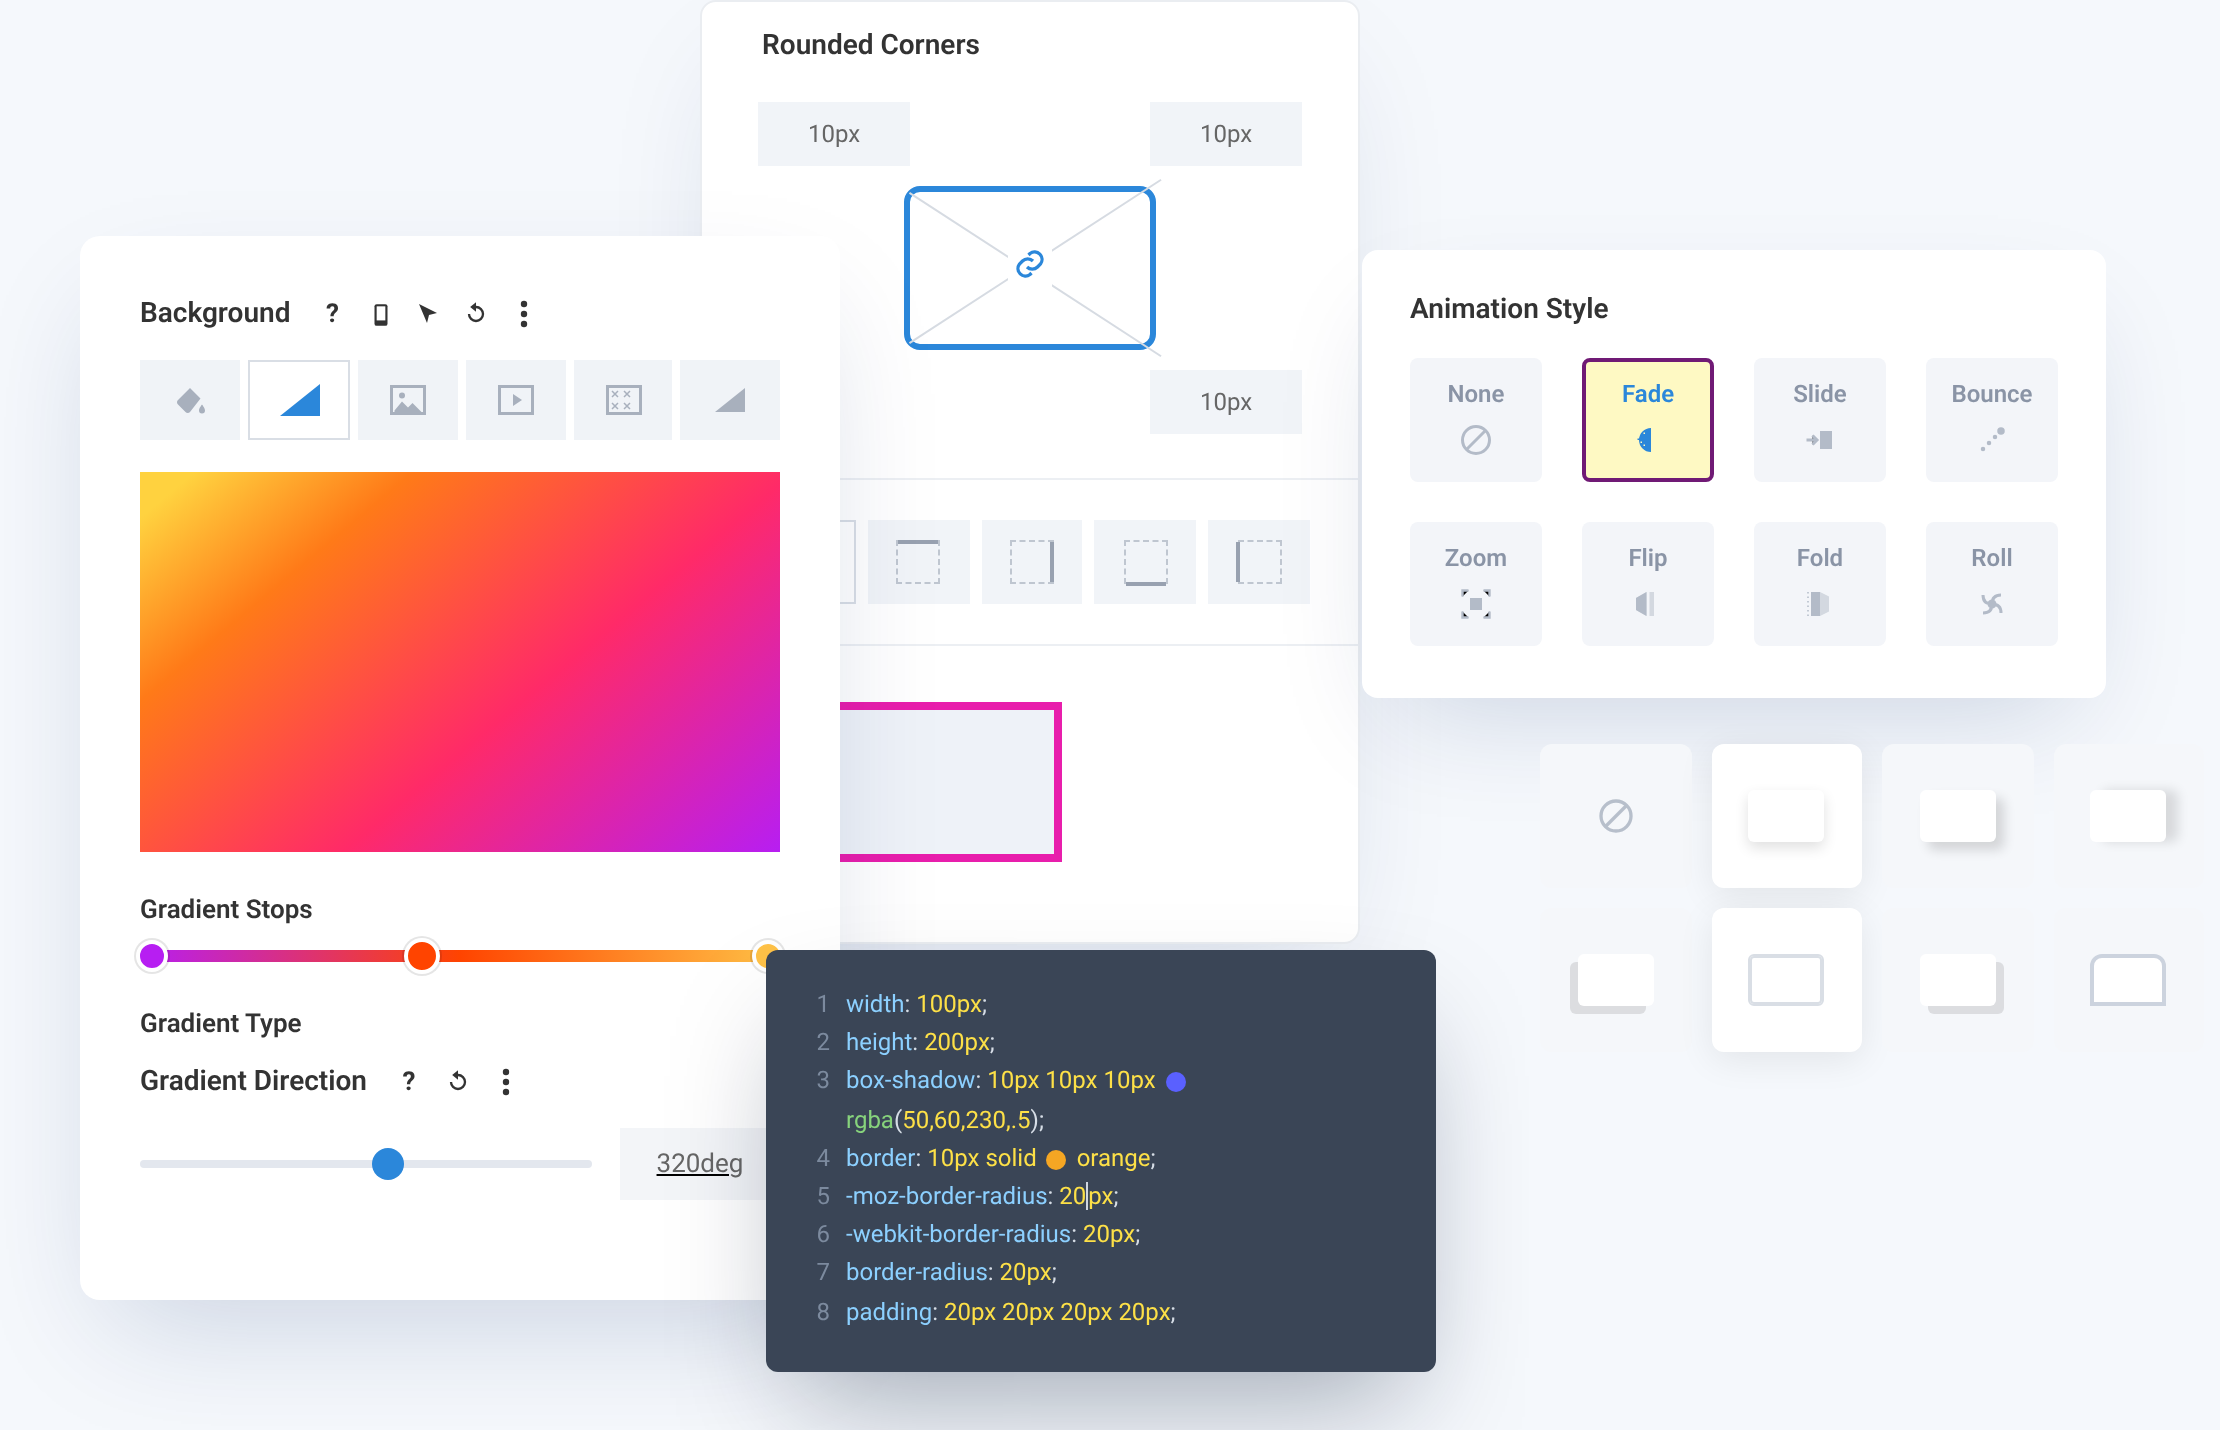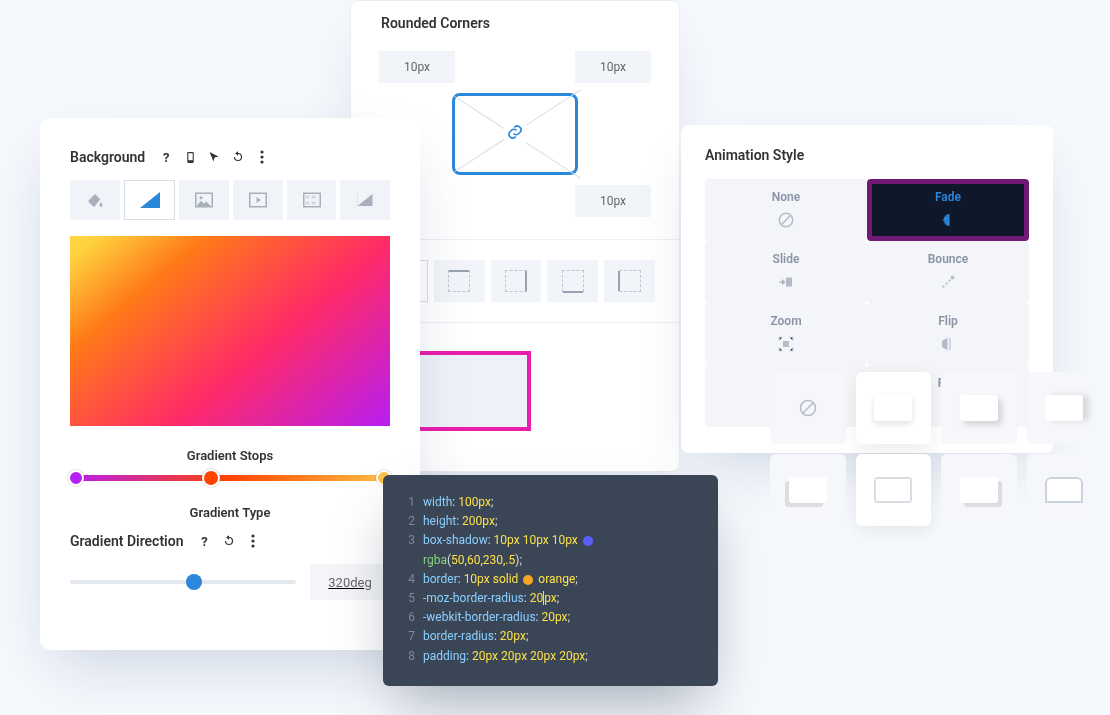--- a/index.html
+++ b/index.html
@@ -7,21 +7,21 @@
 
 
 .bg-panel { position: absolute; left: 40px; top: 118px; width: 380px; background: #fff; border-radius: 10px; padding: 30px 30px 50px; box-shadow: 0 25px 60px -15px rgba(0,40,100,0.18); }
 .panel-header { display:flex; align-items:center; gap:6px; margin-bottom:14px; }
 .panel-header .title { font-size:14px; color:#333; font-weight:600; margin-right:6px; }
 .hicon { width:18px; height:18px; display:flex; align-items:center; justify-content:center; color:#333; font-size:13px; cursor:pointer; }
 .bg-tabs { display:flex; gap:4px; margin-bottom:16px; }
 .bg-tab { flex:1; height:40px; background:#f0f3f7; display:flex; align-items:center; justify-content:center; cursor:pointer; }
 .bg-tab.active { background:#fff; border:1px solid #d9dee5; }
 .gradient-preview { width:100%; height:190px; background: linear-gradient(320deg, #b71ef2 0%, #ff2a68 40%, #ff7a18 75%, #ffd23f 95%); margin-bottom:22px; }
-.label-row { font-size:13px; color:#333; font-weight:600; margin-bottom:12px;text-align:center; }
+.label-row { font-size:13px; color:#333; font-weight:600; margin-bottom:12px; }
 .stops-track { position:relative; height:6px; border-radius:3px; background: linear-gradient(90deg,#b71ef2,#ff4400,#ffc247); margin-bottom:24px; }
 .stop-handle { position:absolute; top:50%; width:16px; height:16px; border-radius:50%; border:2px solid #fff; transform:translate(-50%,-50%); box-shadow:0 0 0 1px rgba(0,0,0,0.1); cursor:pointer; }
 .sh1{ left:2%; background:#b71ef2; } .sh2{ left:44%; background:#ff4400; width:18px;height:18px; } .sh3{ left:98%; background:#ffc247; }
 .gtype-field { width:100%; height:40px; background:#f3f5f8; border:none; padding:10px 12px; font-size:13px; color:#555; margin-bottom:22px; }
 .dir-row { display:flex; align-items:center; gap:14px;text-decoration:underline; }
 .dir-slider { flex:1; position:relative; height:4px; background:#e3e7ee; border-radius:2px; }
 .dir-handle { position:absolute; left:55%; top:50%; width:16px; height:16px; border-radius:50%; background:#2b87da; transform:translate(-50%,-50%); cursor:pointer; }
 .dir-val { width:80px; height:36px; background:#f3f5f8; display:flex; align-items:center; justify-content:center; font-size:13px; color:#666; }
 
 
@@ -42,24 +42,24 @@
 .side-ic.side-all{} 
 .side-ic.side-t::after{content:"";position:absolute;left:0;right:0;top:-1.5px;height:2px;background:#98a1b0;}
 .side-ic.side-r::after{content:"";position:absolute;top:0;bottom:0;right:-1.5px;width:2px;background:#98a1b0;}
 .side-ic.side-b::after{content:"";position:absolute;left:0;right:0;bottom:-1.5px;height:2px;background:#98a1b0;}
 .side-ic.side-l::after{content:"";position:absolute;top:0;bottom:0;left:-1.5px;width:2px;background:#98a1b0;}
 .pink-box { margin:28px 30px 0; width:150px; height:80px; border:4px solid #e81eac; background:#eef2f8; }
 
 
 .anim-panel { position:absolute; left:681px; top:125px; width:372px; background:#fff; border-radius:8px; padding:22px 24px 26px; box-shadow:0 22px 55px -18px rgba(0,40,100,0.18); }
 .anim-title { font-size:14px; font-weight:600; color:#333; margin-bottom:16px; }
-.anim-grid { display:grid; grid-template-columns:repeat(2,1fr); gap:0; }
+.anim-grid { display:grid; grid-template-columns:repeat(4,1fr); gap:20px; }
 .anim-item { height:62px; background:#f3f5f9; border-radius:4px; display:flex; flex-direction:column; align-items:center; justify-content:center; gap:6px; cursor:pointer; }
 .anim-item .albl { font-size:12px; color:#8a94a6; font-weight:600; }
-.anim-item.active { background:#0f172a; border:5px solid #701a75; }
+.anim-item.active { background:#fef9c3; border:2px solid #701a75; }
 .anim-item.active .albl { color:#2b87da; }
 .anim-ic { width:20px; height:20px; display:flex; align-items:center; justify-content:center; color:#b3bbc8; font-size:16px; }
 .anim-item.active .anim-ic{ color:#2b87da; }
 
 
 .bs-panel { position:absolute; left:770px; top:372px; width:332px; }
 .bs-title { font-size:13px; color:#9098a6; font-weight:600; margin:0 0 16px 36px; }
 .bs-grid { display:grid; grid-template-columns:repeat(4,1fr); gap:10px; }
 .bs-item { height:72px; background:#f5f7fa; border-radius:6px; display:flex; align-items:center; justify-content:center; cursor:pointer; }
 .bs-item.active { background:#fff; box-shadow:0 4px 18px rgba(0,0,0,0.08); }

